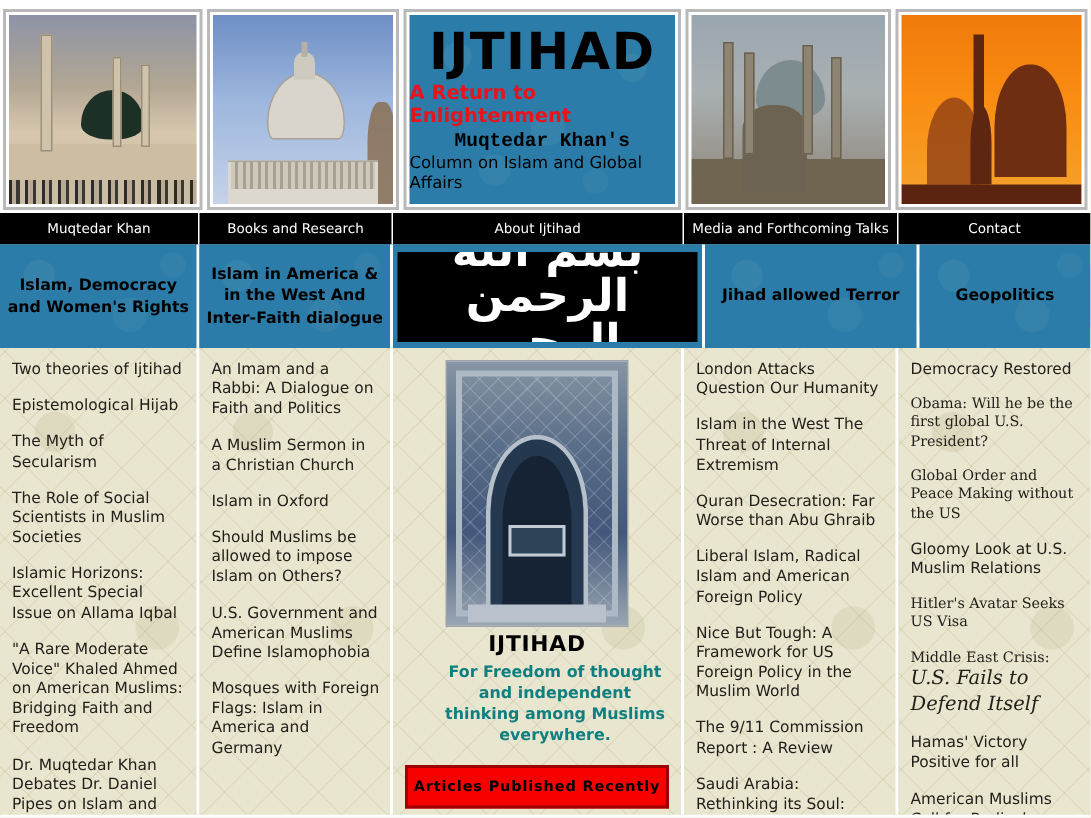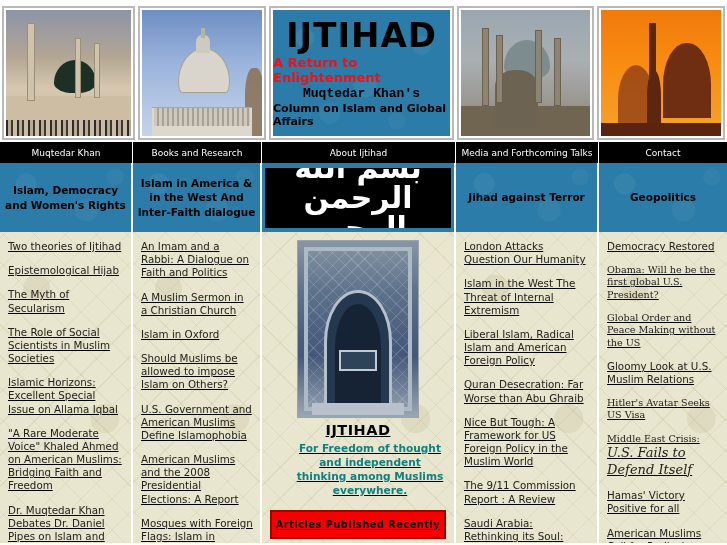--- a/index.html
+++ b/index.html
@@ -44,21 +44,21 @@
       radial-gradient(circle at 18% 22%, rgba(255,255,255,.06) 0 9px, transparent 10px),
       radial-gradient(circle at 52% 60%, rgba(255,255,255,.05) 0 11px, transparent 12px),
       radial-gradient(circle at 84% 28%, rgba(255,255,255,.05) 0 9px, transparent 10px),
       radial-gradient(circle at 32% 82%, rgba(255,255,255,.045) 0 10px, transparent 11px),
       radial-gradient(circle at 70% 88%, rgba(255,255,255,.04) 0 8px, transparent 9px);
     display:flex;flex-direction:column;align-items:center;justify-content:center;height:100%;}
   .t-main{font-size:34px;font-weight:bold;color:#000;letter-spacing:1px;line-height:1;margin-bottom:3px;
           font-family:"DejaVu Sans","Liberation Sans",sans-serif;}
   .t-sub1{font-size:13px;font-weight:bold;color:#e8131b;margin-bottom:1px;}
   .t-sub2{font-size:13px;font-weight:bold;color:#000;margin-bottom:1px;font-family:Liberation Mono, monospace;}
-  .t-sub3{font-size:11px;font-weight:bold;color:#000;}
+  .t-sub3{font-size:11px;font-weight:normal;color:#000;}
 
   
   .isfahan{background:linear-gradient(#9aa6b0 0%,#a9b0b2 40%,#8e8375 100%);}
   .isfahan .idome{position:absolute;left:33%;top:24%;width:36%;height:30%;background:#7d8c8e;border-radius:50% 50% 30% 30%/70% 70% 30% 30%;}
   .isfahan .iwan{position:absolute;left:26%;top:48%;width:34%;height:46%;background:#6d6353;border-radius:45% 45% 0 0/28% 28% 0 0;}
   .isfahan .im{position:absolute;width:7px;background:#8d8474;border:1px solid #6a624f;box-sizing:border-box;}
   .isfahan .im1{left:16%;top:14%;height:62%;}
   .isfahan .im2{left:27%;top:20%;height:54%;}
   .isfahan .im3{left:57%;top:16%;height:58%;}
   .isfahan .im4{left:72%;top:22%;height:54%;}
@@ -82,27 +82,27 @@
   
   .secrow{display:flex;width:727px;height:69px;background:#2b7ca8;}
   .sec{background-color:#2b7ca8;
     background-image:
       radial-gradient(circle at 20% 30%, rgba(255,255,255,.05) 0 10px, transparent 11px),
       radial-gradient(circle at 66% 68%, rgba(255,255,255,.045) 0 11px, transparent 12px),
       radial-gradient(circle at 88% 20%, rgba(255,255,255,.04) 0 8px, transparent 9px);
     display:flex;align-items:center;justify-content:center;text-align:center;
     color:#000;font-size:10.5px;font-weight:bold;line-height:1.35;
     border-right:2px solid #fff;box-sizing:border-box;padding:2px 4px;cursor:pointer;}
-  .s1{width:133px;} .s2{width:129px;} .s3{flex:1;padding:3px;} .s4{width:143px;} .s5{width:128px;border-right:none;border-radius:16px;}
+  .s1{width:133px;} .s2{width:129px;} .s3{flex:1;padding:3px;} .s4{width:143px;} .s5{width:114px;border-right:none;border-radius:16px;}
   .bism{width:100%;height:60px;background:#000;display:flex;align-items:center;justify-content:center;
         color:#fff;font-size:30px;line-height:1;font-family:"DejaVu Sans","Liberation Sans",sans-serif;
         letter-spacing:-1px;overflow:hidden;}
 
   
-  .content{display:flex;width:727px;height:311px;background:#e8e5ce;text-decoration:underline;}
+  .content{display:flex;width:727px;height:311px;background:#e8e5ce;}
   .col{background-color:#e9e6cf;
     background-image:
       repeating-linear-gradient(45deg, rgba(170,160,120,.17) 0 1px, transparent 1px 22px),
       repeating-linear-gradient(-45deg, rgba(170,160,120,.17) 0 1px, transparent 1px 22px),
       radial-gradient(circle at 28% 18%, rgba(175,165,125,.20) 0 13px, transparent 14px),
       radial-gradient(circle at 80% 60%, rgba(175,165,125,.18) 0 14px, transparent 15px);
     border-right:2px solid #ffffff;box-sizing:border-box;overflow:hidden;position:relative;
     padding:8px 7px 0 8px;}
   .c1{width:133px;} .c2{width:129px;} .c3{flex:1;padding:6px 4px 0 4px;text-align:center;} .c4{width:143px;} .c5{width:128px;border-right:none;}
   .link{display:block;color:#23201c;font-size:10.3px;line-height:1.28;margin-bottom:11px;cursor:pointer;}
@@ -199,21 +199,21 @@
     <div class="ni n4">Media and Forthcoming Talks</div>
     <div class="ni n5">Contact</div>
   </div>
 
   <div class="secrow">
     <div class="sec s1">Islam, Democracy and Women's Rights</div>
     <div class="sec s2">Islam in America &amp; in the West And Inter-Faith dialogue</div>
     <div class="sec s3">
       <div class="bism">بسم الله الرحمن الرحيم</div>
     </div>
-    <div class="sec s4">Jihad against Terror</div>
+    <div class="sec s4">Jihad allowed Terror</div>
     <div class="sec s5">Geopolitics</div>
   </div>
 
   <div class="content">
 
     <div class="col c1">
       <a class="link">Two theories of Ijtihad</a>
       <a class="link">Epistemological Hijab</a>
       <a class="link">The Myth of Secularism</a>
       <a class="link">The Role of Social Scientists in Muslim Societies</a>
@@ -222,21 +222,20 @@
       <a class="link">Dr. Muqtedar Khan Debates Dr. Daniel Pipes on Islam and Democracy</a>
 
     </div>
 
     <div class="col c2">
       <a class="link">An Imam and a Rabbi: A Dialogue on Faith and Politics</a>
       <a class="link">A Muslim Sermon in a Christian Church</a>
       <a class="link">Islam in Oxford</a>
       <a class="link">Should Muslims be allowed to impose Islam on Others?</a>
       <a class="link">U.S. Government and American Muslims Define Islamophobia</a>
-      <a class="link">American Muslims and the 2008 Presidential Elections: A Report</a>
       <a class="link">Mosques with Foreign Flags: Islam in America and Germany</a>
 
     </div>
 
     <div class="col c3">
       <div class="mihrab">
         <div class="frame"></div>
         <div class="pat"></div>
         <div class="arch"></div>
         <div class="arch2"></div>
@@ -245,22 +244,22 @@
       </div>
       <div class="ij">IJTIHAD</div>
       <div class="motto">For Freedom of thought and independent thinking  among Muslims everywhere.</div>
       <div class="redbar">Articles Published Recently</div>
       <div class="headline">THE QURAN BURNING: SIGN OF THINGS TO COME?"</div>
     </div>
 
     <div class="col c4">
       <a class="link">London Attacks Question Our Humanity</a>
       <a class="link">Islam in the West The Threat of Internal Extremism</a>
+      <a class="link">Quran Desecration: Far Worse than Abu Ghraib</a>
       <a class="link">Liberal Islam, Radical Islam and American Foreign Policy</a>
-      <a class="link">Quran Desecration: Far Worse than Abu Ghraib</a>
       <a class="link">Nice But Tough: A Framework for US Foreign Policy in the Muslim World</a>
       <a class="link">The 9/11 Commission Report : A Review</a>
       <a class="link">Saudi Arabia: Rethinking its Soul:</a>
 
     </div>
 
     <div class="col c5">
       <a class="link">Democracy Restored</a>
       <a class="link serif">Obama: Will he be the first global U.S. President?</a>
       <a class="link serif">Global Order and Peace Making without the US</a>

